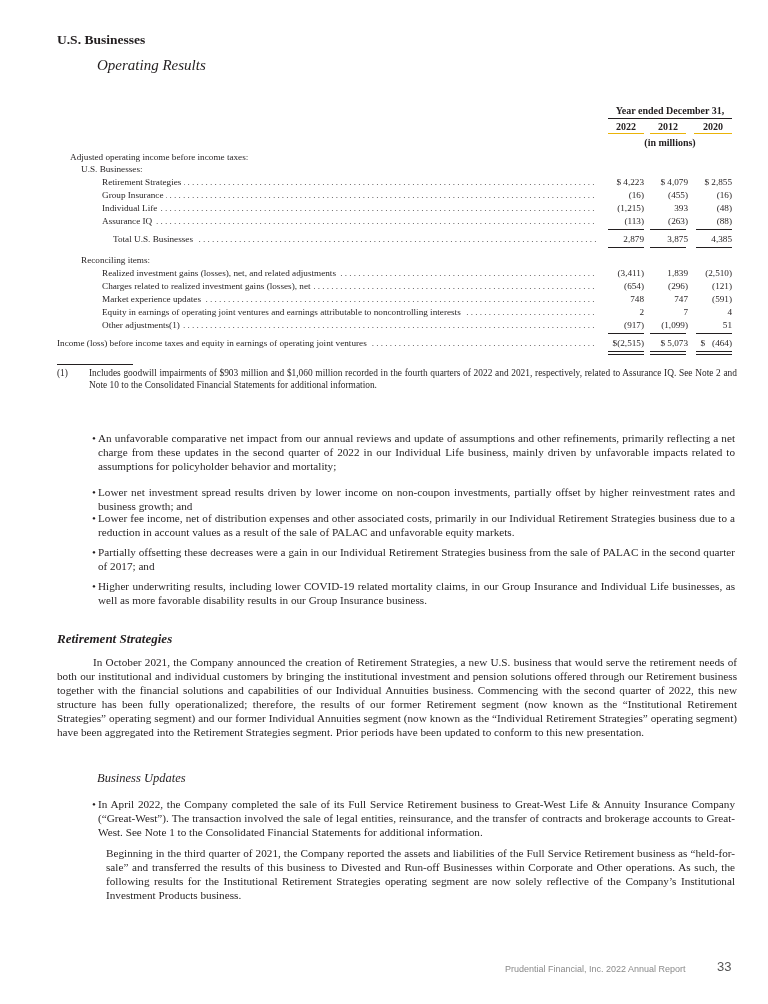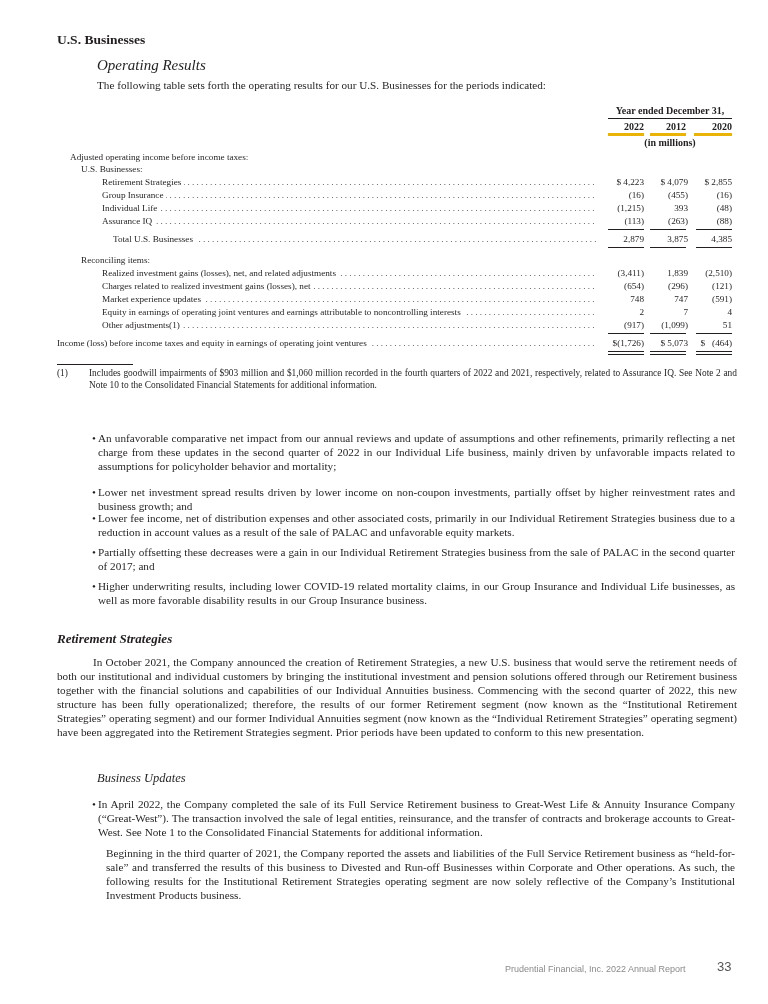--- a/index.html
+++ b/index.html
@@ -8,21 +8,21 @@
       font-family: "Liberation Serif", "DejaVu Serif", serif;
       color: #231f20;
     }
     .page { position: absolute; left: 0; top: 0; width: 768px; height: 1004px; }
 
     .h-section { position: absolute; left: 57px; top: 32px; font-size: 13.5px; font-weight: bold; }
     .h-sub { position: absolute; left: 97px; top: 57px; font-size: 15px; font-style: italic; }
     .intro { position: absolute; left: 97px; top: 79px; font-size: 11.2px; }
     .col-head { position: absolute; font-weight: bold; font-size: 10px; text-align: center; }
     .yr-group { left: 608px; top: 105px; width: 124px; border-bottom: 1px solid #231f20; padding-bottom: 2px; }
-    .yr { top: 121px; width: 36px; border-bottom: 3px solid #eab308; padding-bottom: 1px; text-align: right; }
+    .yr { top: 121px; width: 36px; border-bottom: 1px solid #eab308; padding-bottom: 1px; }
     .yr-0 { left: 608px; }
     .yr-1 { left: 650px; }
     .yr-2 { left: 694px; width: 38px; }
     .units { left: 608px; top: 137px; width: 124px; }
 
     .row { position: absolute; left: 0; width: 768px; height: 12px; font-size: 9.2px; line-height: 12px; }
     .row .label {
       position: absolute; white-space: nowrap; overflow: hidden;
     }
     .row .label .lt { background: #fff; padding-right: 3px; position: relative; z-index: 1; }
@@ -55,21 +55,20 @@
     .footer { position: absolute; left: 505px; top: 964px; font-family: "Liberation Sans", "DejaVu Sans", sans-serif; font-size: 9px; color: #8a8a8a; }
     .pagenum { position: absolute; left: 717px; top: 959px; font-family: "Liberation Sans", "DejaVu Sans", sans-serif; font-size: 13px; color: #555; }
   </style>
 </head>
 <body>
 
 <div class="page">
 
   <div class="h-section">U.S. Businesses</div>
   <div class="h-sub">Operating Results</div>
-  <div class="intro">The following table sets forth the operating results for our U.S. Businesses for the periods indicated:</div>
 
   <div class="col-head yr-group">Year ended December 31,</div>
   <div class="col-head yr yr-0">2022</div>
   <div class="col-head yr yr-1">2012</div>
   <div class="col-head yr yr-2">2020</div>
   <div class="col-head units">(in millions)</div>
 
   <div>
     <div class="row" style="top:151px">
       <span class="label" style="left:70px">Adjusted operating income before income taxes:</span>
@@ -151,21 +150,21 @@
       <span class="v v1">(1,099)</span>
       <span class="v v2">51</span>
     </div>
 
     <div class="u-line" style="left:608px;top:333px"></div>
     <div class="u-line" style="left:650px;top:333px"></div>
     <div class="u-line" style="left:696px;top:333px"></div>
 
     <div class="row" style="top:337px">
       <span class="label" style="left:57px;width:539px"><span class="dots">............................................................................................................................................</span><span class="lt">Income (loss) before income taxes and equity in earnings of operating joint ventures</span></span>
-      <span class="v v0" style="width:44px;left:600px">$(1,726)</span>
+      <span class="v v0" style="width:44px;left:600px">$(2,515)</span>
       <span class="v v1">$ 5,073</span>
       <span class="v v2" style="white-space:pre">$   (464)</span>
     </div>
     <div class="dbl-line" style="left:608px;top:351px"></div>
     <div class="dbl-line" style="left:650px;top:351px"></div>
     <div class="dbl-line" style="left:696px;top:351px"></div>
   </div>
 
   <div class="fn-rule"></div>
   <div class="footnote">

